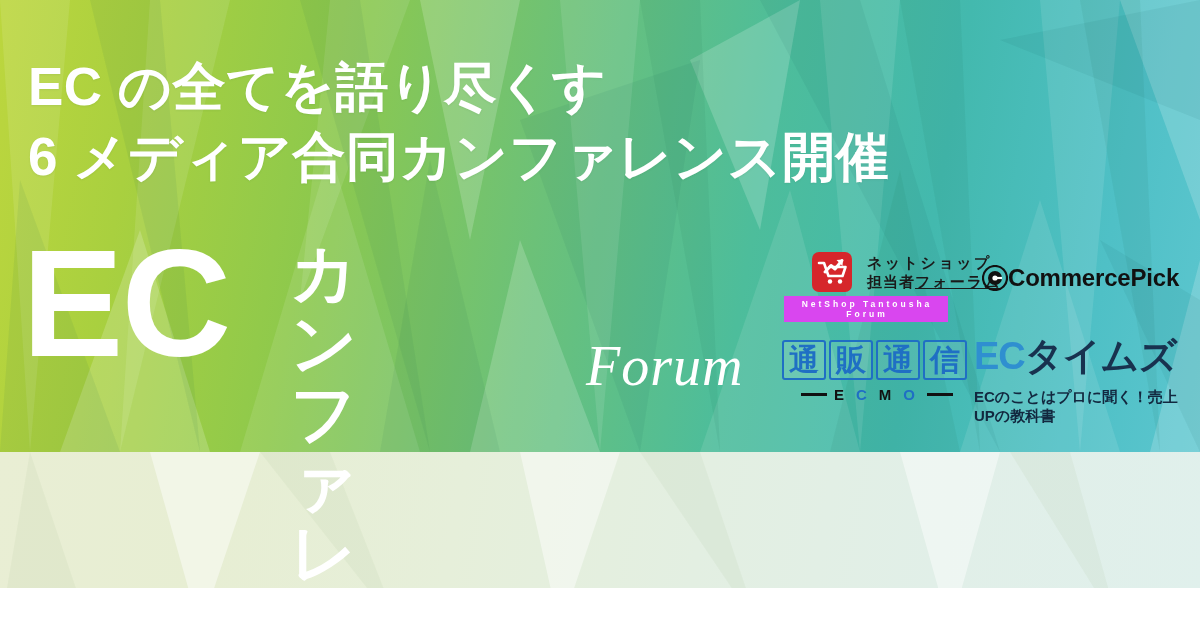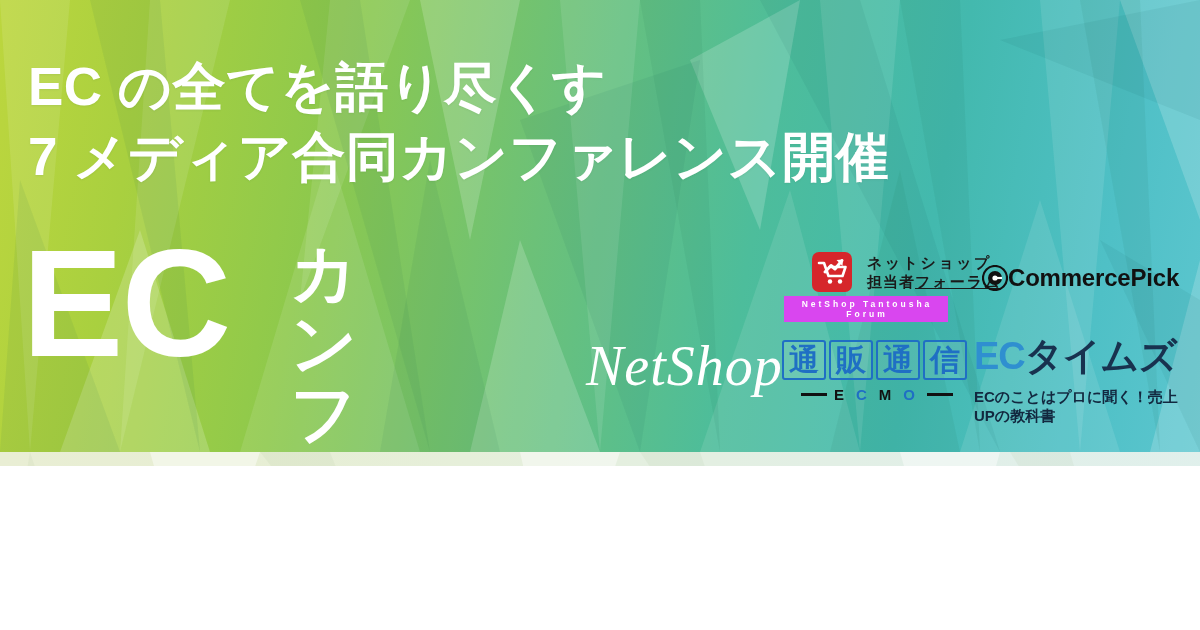--- a/index.html
+++ b/index.html
@@ -1,21 +1,21 @@
 <!DOCTYPE html>
 <html><head>
 <meta charset="utf-8">
 <style>
   html,body{margin:0;padding:0;}
   body{
     width:1200px;height:630px;overflow:hidden;
     font-family:"Liberation Sans","DejaVu Sans",sans-serif;
     background:#fff;
   }
-  .banner{position:relative;width:1200px;height:466px;overflow:hidden;}
+  .banner{position:relative;width:1200px;height:588px;overflow:hidden;}
 
   
   .bg-hero{
     position:absolute;left:0;top:0;width:1200px;height:452px;
     background:linear-gradient(100deg,#bcd63e 0%,#a9d03f 12%,#8ec94c 27%,#6cc178 45%,#4dbd9b 62%,#43b9ae 76%,#4fc0c6 90%,#5cc6cf 100%);
     overflow:hidden;
   }
   .bg-foot{
     position:absolute;left:0;top:452px;width:1200px;height:178px;
     background:linear-gradient(100deg,#e9eed4 0%,#e7eed3 18%,#e6efda 38%,#e3efe2 58%,#e1efe8 78%,#e0f0ec 100%);
@@ -168,30 +168,30 @@
         <polygon points="260,0 330,0 400,178"></polygon>
         <polygon points="640,0 700,0 760,178"></polygon>
         <polygon points="1010,0 1070,0 1120,178"></polygon>
         <polygon points="0,178 90,178 30,0"></polygon>
       </g>
     </svg>
   </div>
 
   <div class="headline">
     <span class="hl-line">EC の全てを語り尽くす</span>
-    <span class="hl-line">7 メディア合同カンファレンス開催</span>
+    <span class="hl-line">6 メディア合同カンファレンス開催</span>
   </div>
 
   <div class="lockup">
     <div class="ec-big">EC</div>
     <div class="conf-col">
       <div class="conf-kana">カンファレンス</div>
       <div class="conf-year">2024</div>
     </div>
-    <div class="summer">NetShop</div>
+    <div class="summer">Forum</div>
   </div>
 
   <div class="logos">
 
     <div class="logo-cell lg-nsf">
       <div class="nsf-top">
         <div class="nsf-icon">
           <svg viewBox="0 0 40 40" width="40" height="40">
             <path d="M7 11 h5 l4.5 13 h14 l3-9 h-16" fill="none" stroke="#fff" stroke-width="2.6" stroke-linejoin="round" stroke-linecap="round"></path>
             <circle cx="18" cy="29.5" r="2.2" fill="#fff"></circle>

